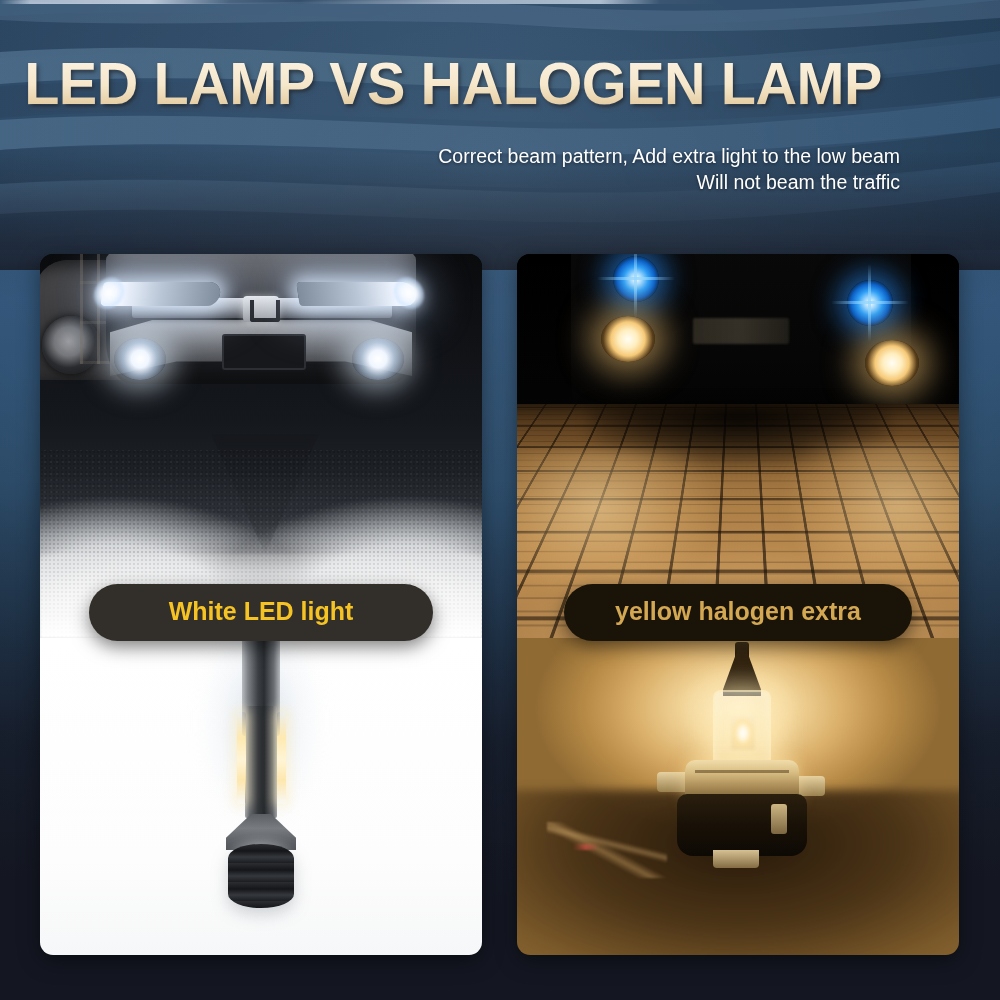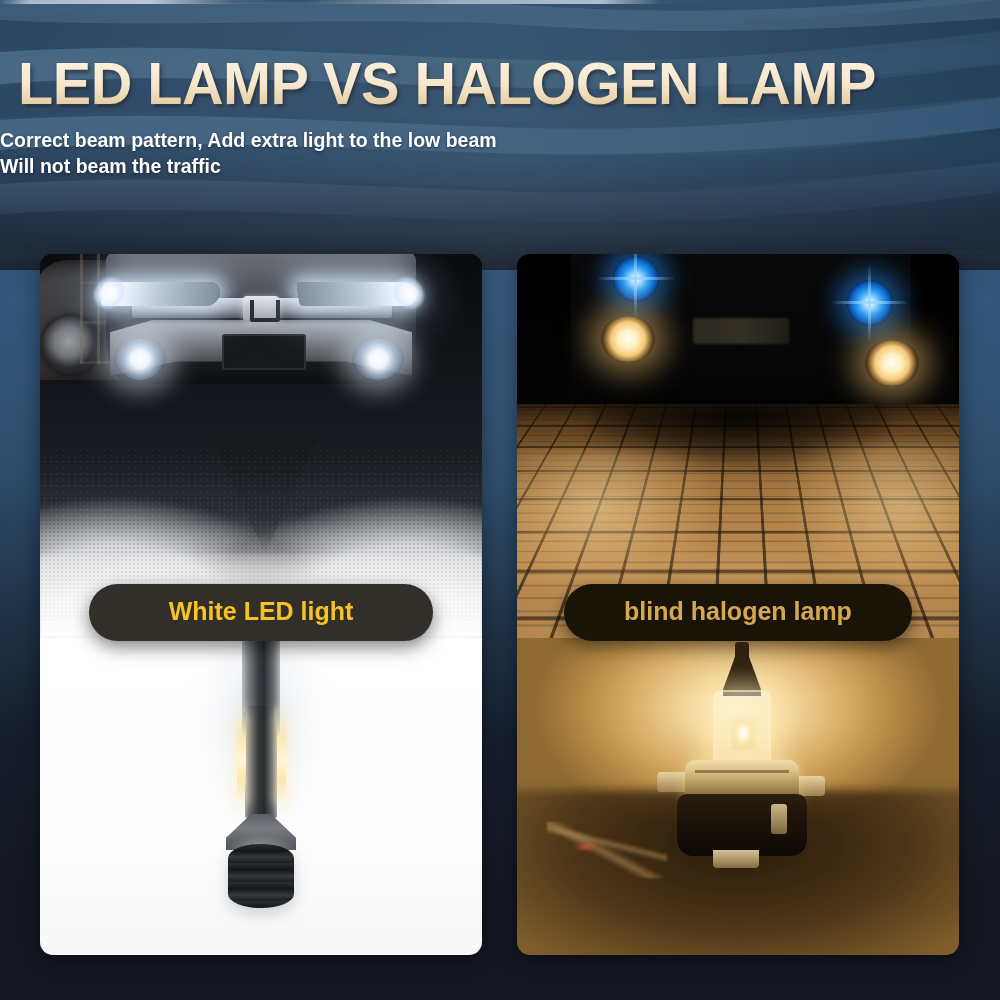--- a/index.html
+++ b/index.html
@@ -47,44 +47,44 @@
     position:absolute; top:150px; left:0; width:1000px; height:120px;
     background:linear-gradient(180deg, rgba(28,36,52,0) 0%, rgba(26,34,49,.55) 55%, rgba(26,33,47,.95) 100%);
     z-index:2; pointer-events:none;
   }
   .vignette {
     position:absolute; inset:0; z-index:3; pointer-events:none;
     background:radial-gradient(120% 75% at 50% 16%, rgba(255,255,255,.05) 0%, rgba(0,0,0,0) 48%, rgba(0,0,0,.30) 100%);
   }
 
   
-  .header { position:absolute; top:0; left:0; width:900px; z-index:7; text-align:left; }
+  .header { position:absolute; top:0; left:0; width:900px; z-index:7; text-align:right; }
 
   .title {
     margin-top:53px;
     font-family:"Liberation Sans", sans-serif;
     font-weight:bold;
     font-size:60px;
     line-height:1.02;
     letter-spacing:-0.5px;
     transform:scaleX(0.96);
     color:#f7e9d1;
     background:linear-gradient(180deg,#fdf4e4 0%,#f6e7cb 52%,#e9d3ac 78%,#dcc298 100%);
     -webkit-background-clip:text;
     background-clip:text;
     -webkit-text-fill-color:transparent;
     filter:drop-shadow(2px 3px 2px rgba(8,14,24,.62)) drop-shadow(0 1px 0 rgba(255,255,255,.18));
     white-space:nowrap;
   }
 
   .subtitle {
-    margin-top:14px;
+    margin-top:30px;
     color:#ffffff;
     font-size:19.5px;
-    font-weight:700;
+    font-weight:400;
     line-height:1.33;
     text-shadow:0 1px 3px rgba(8,14,24,.55);
   }
   .subtitle .l2 { display:block; }
 
   
   .cards {
     position:absolute; top:254px; left:40px;
     width:920px; height:894px;
     display:flex; gap:35px; z-index:8;
@@ -565,18 +565,18 @@
         <div class="hal-tab-r"></div>
         <div class="hal-collar"></div>
         <div class="hal-basebody"></div>
         <div class="hal-notch"></div>
         <div class="hal-foot"></div>
         <div class="hal-wires"></div>
         <div class="hal-wire-red"></div>
       </div>
 
       <div class="pill hal">
-        <span>blind halogen lamp</span>
+        <span>yellow halogen extra</span>
       </div>
     </div>
 
   </div>
 </div>
 
 </body></html>

